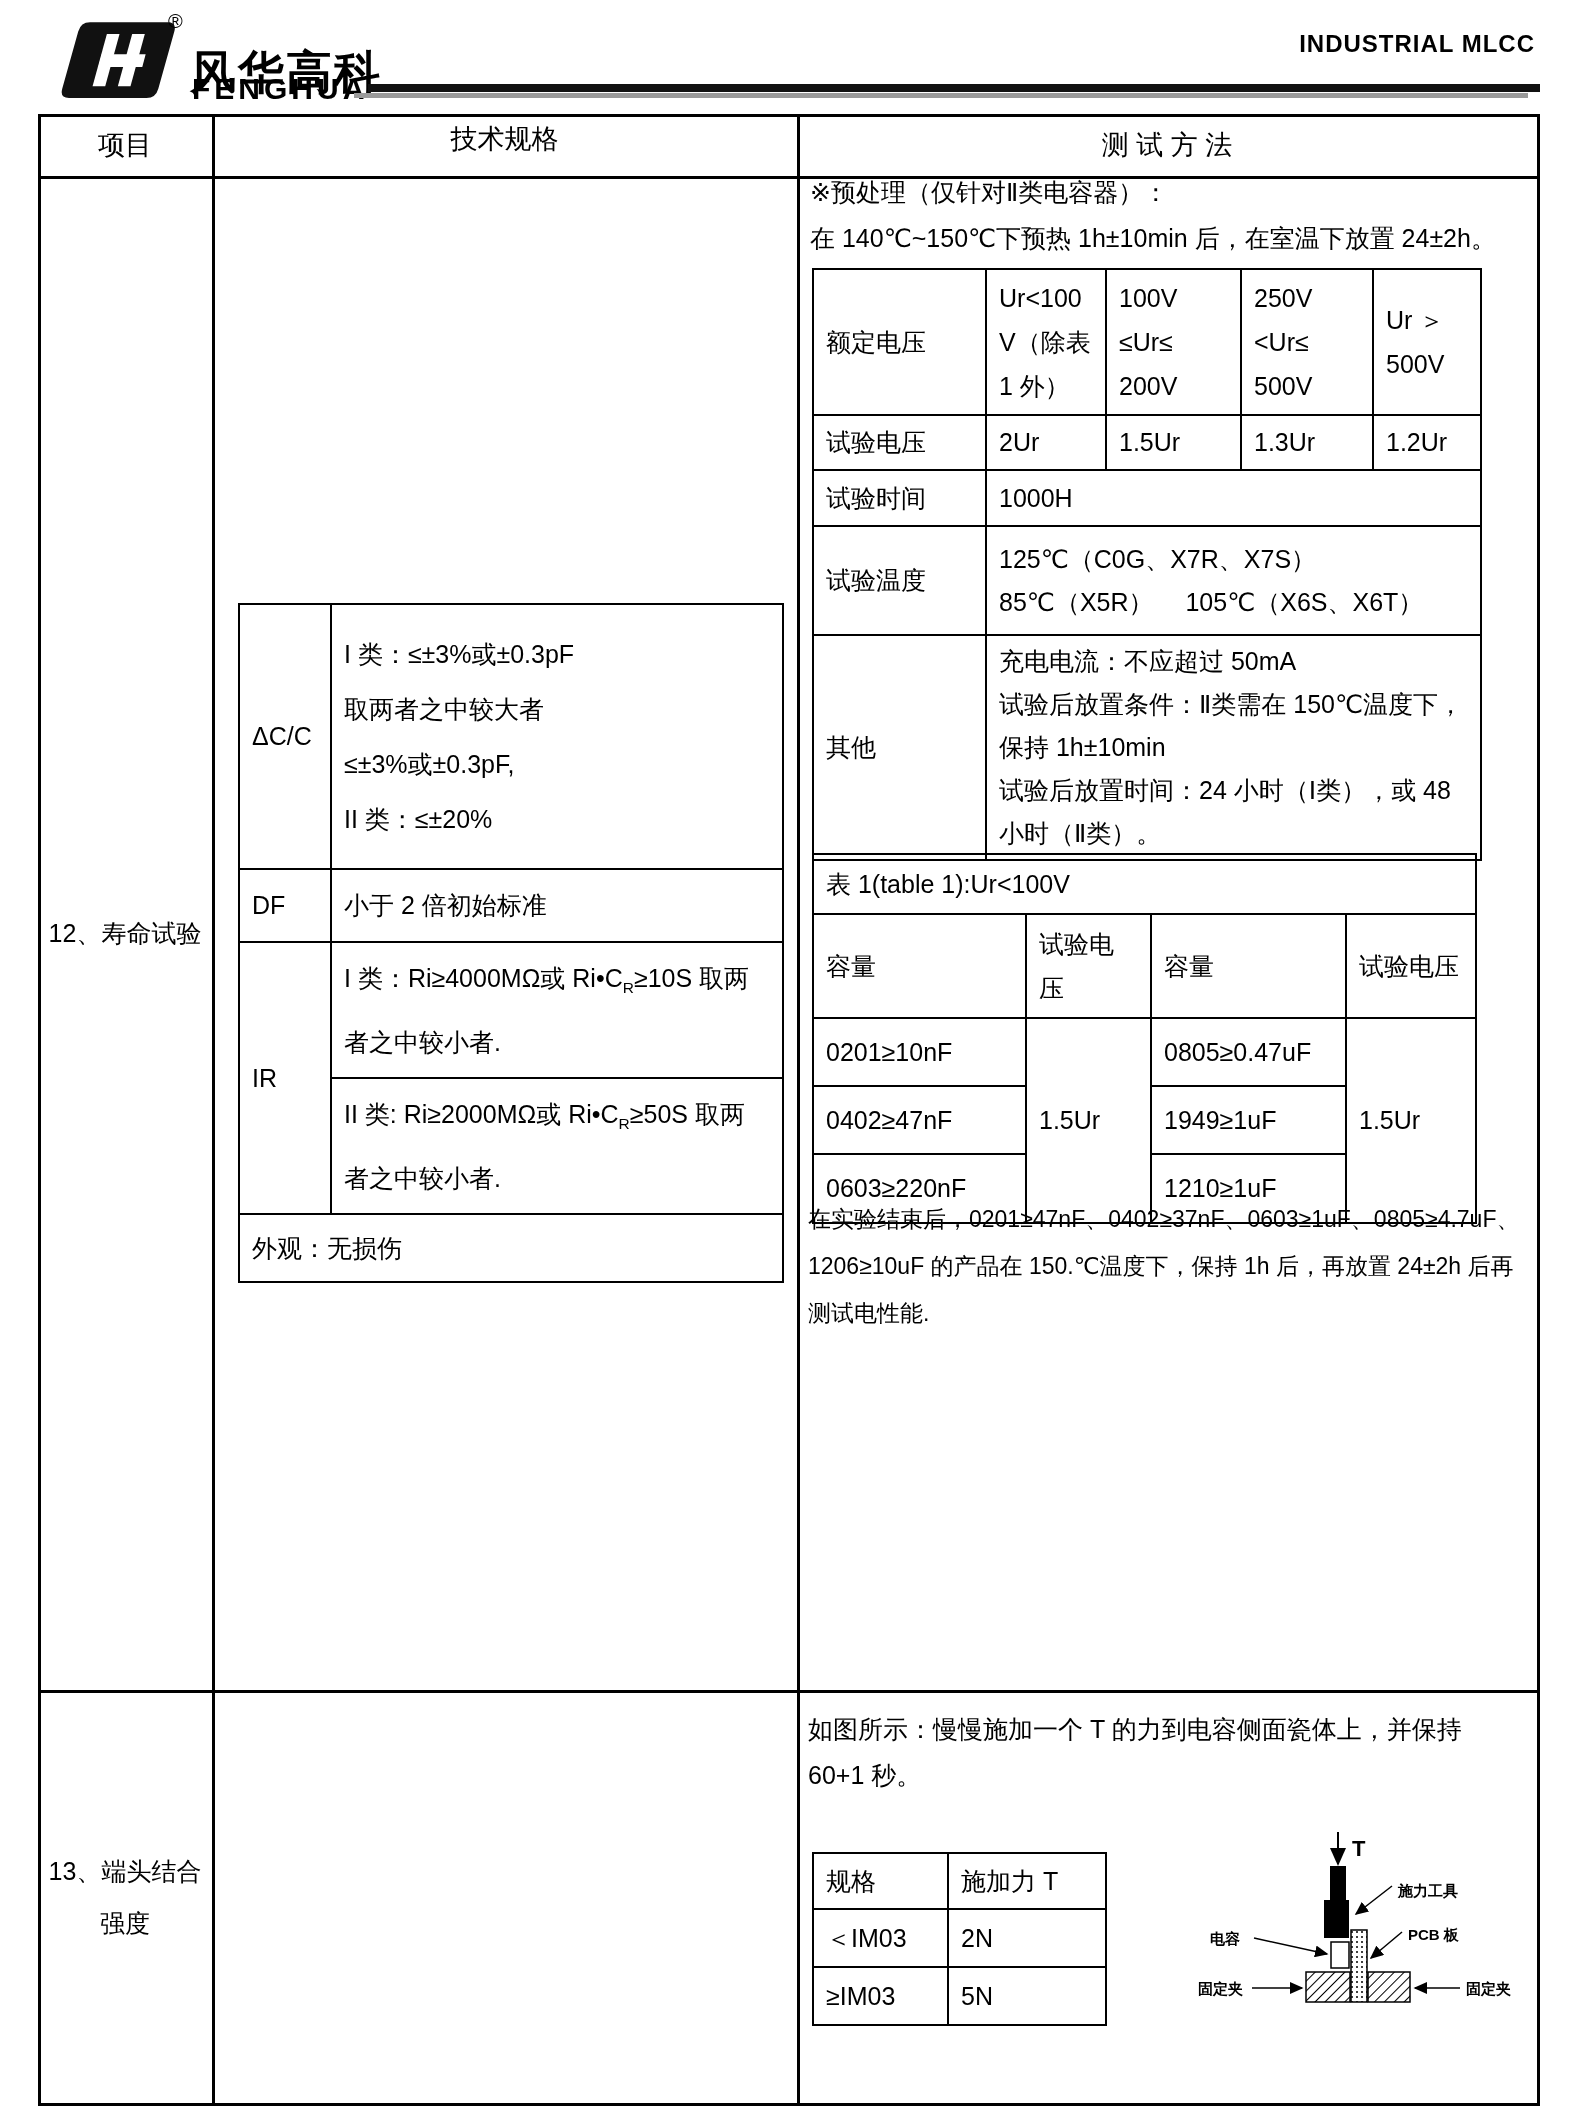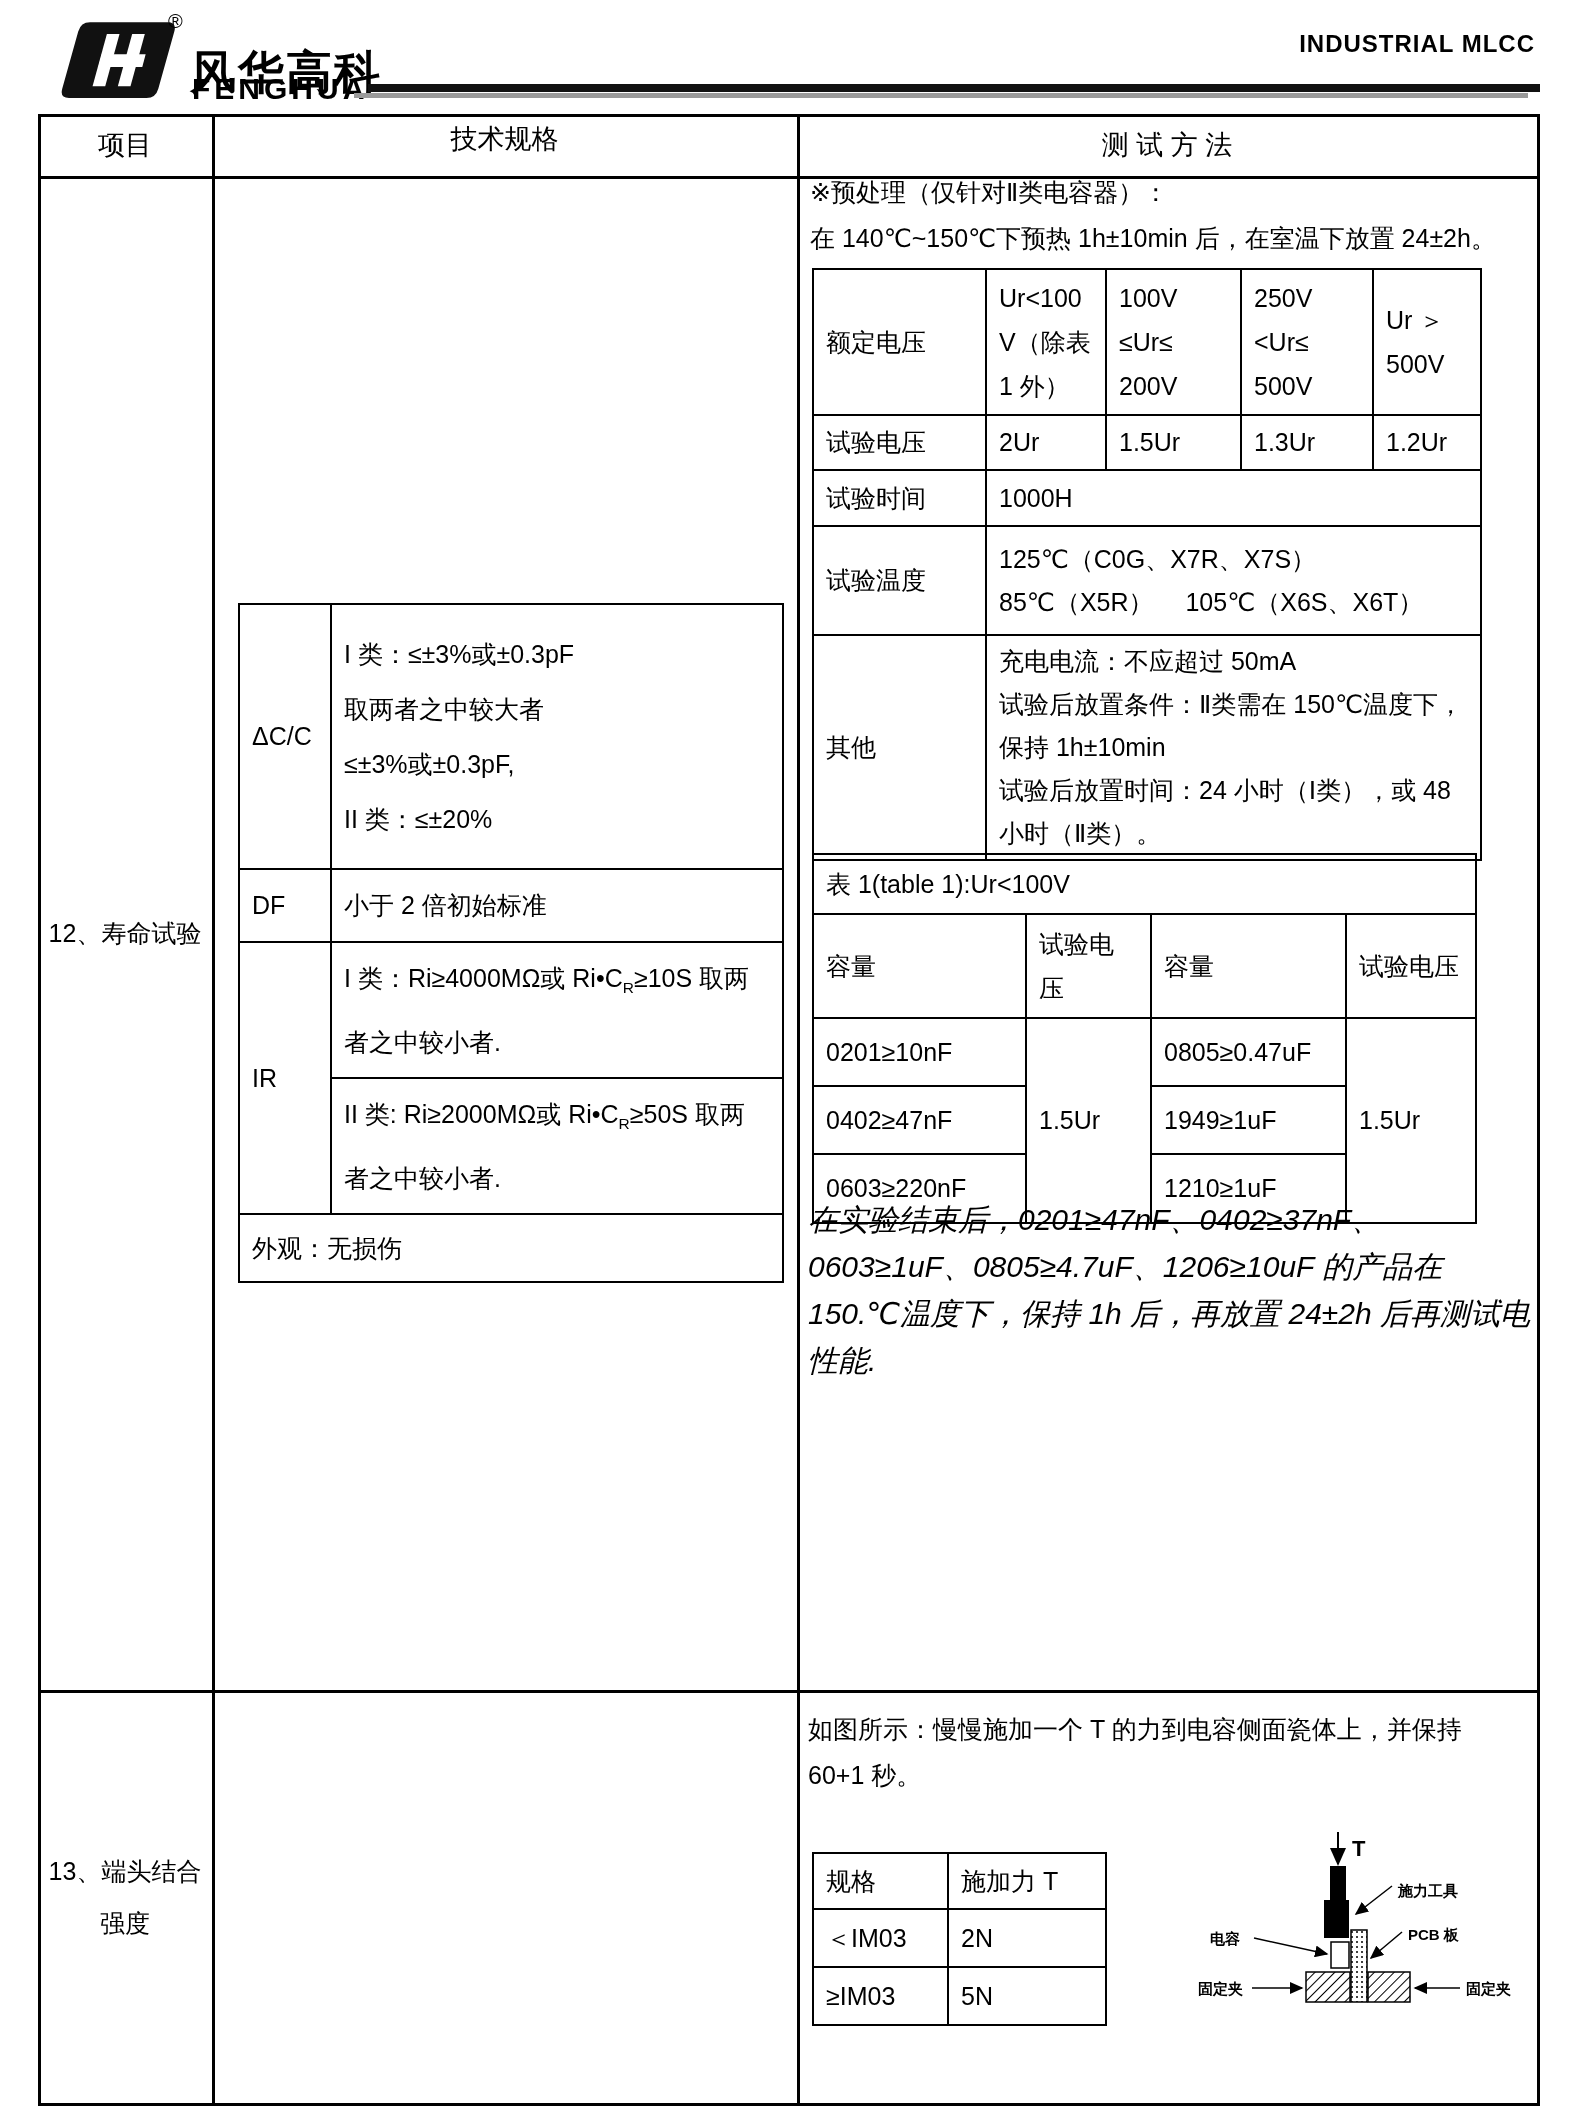--- a/index.html
+++ b/index.html
@@ -27,21 +27,21 @@
   .body-text { font-size:25px; }
 
   table { border-collapse:collapse; table-layout:fixed; }
   td { border:2px solid #000; vertical-align:middle; font-size:25px; padding:4px 12px; word-break:break-word; }
   .tleft td { text-align:left; }
 
   .lh55 div { line-height:55px; }
   .lh44 div { line-height:43px; }
   sub { font-size:0.62em; }
 
-  .closing { font-size:30px; line-height:47px;font-style:italic; }
+  .closing { font-size:23px; line-height:47px; }
   .note-line { font-size:25px; }
 
   svg text { font-family:"Liberation Sans","DejaVu Sans",sans-serif; }
 </style>
 </head>
 <body>
 
 <div class="page">
 
   <div class="abs" style="left:58px; top:18px; width:118px; height:86px;">

